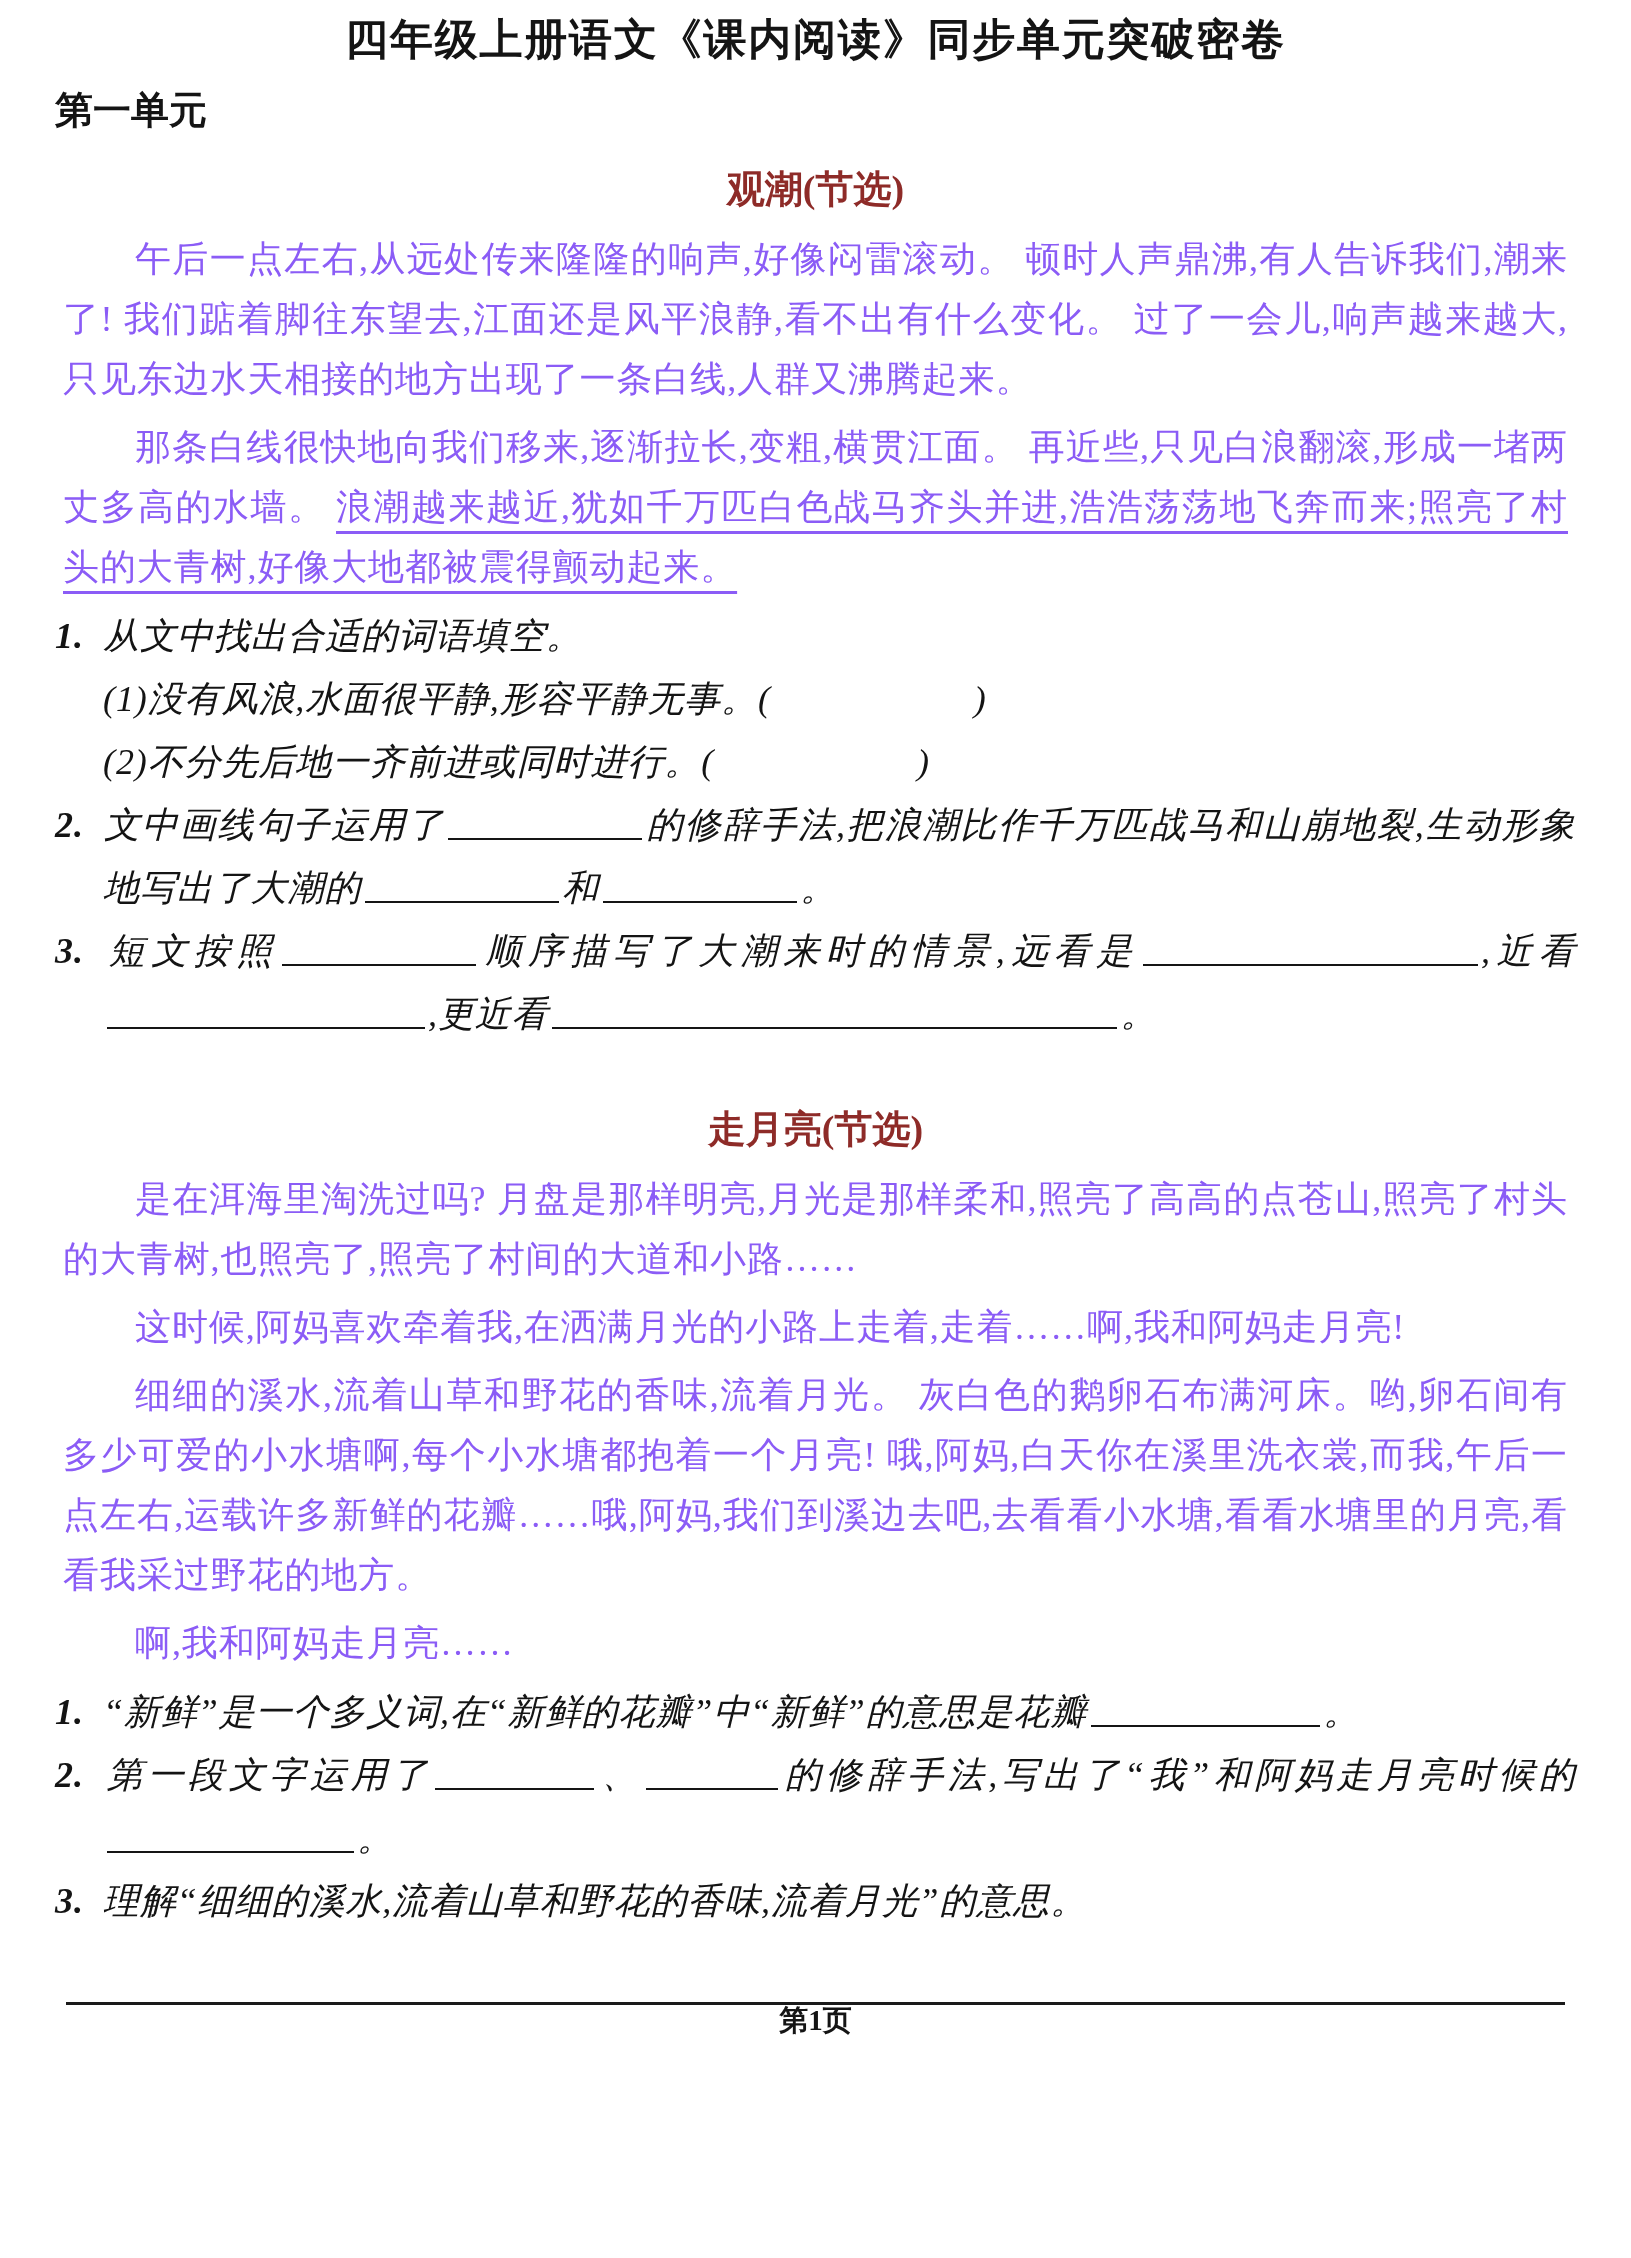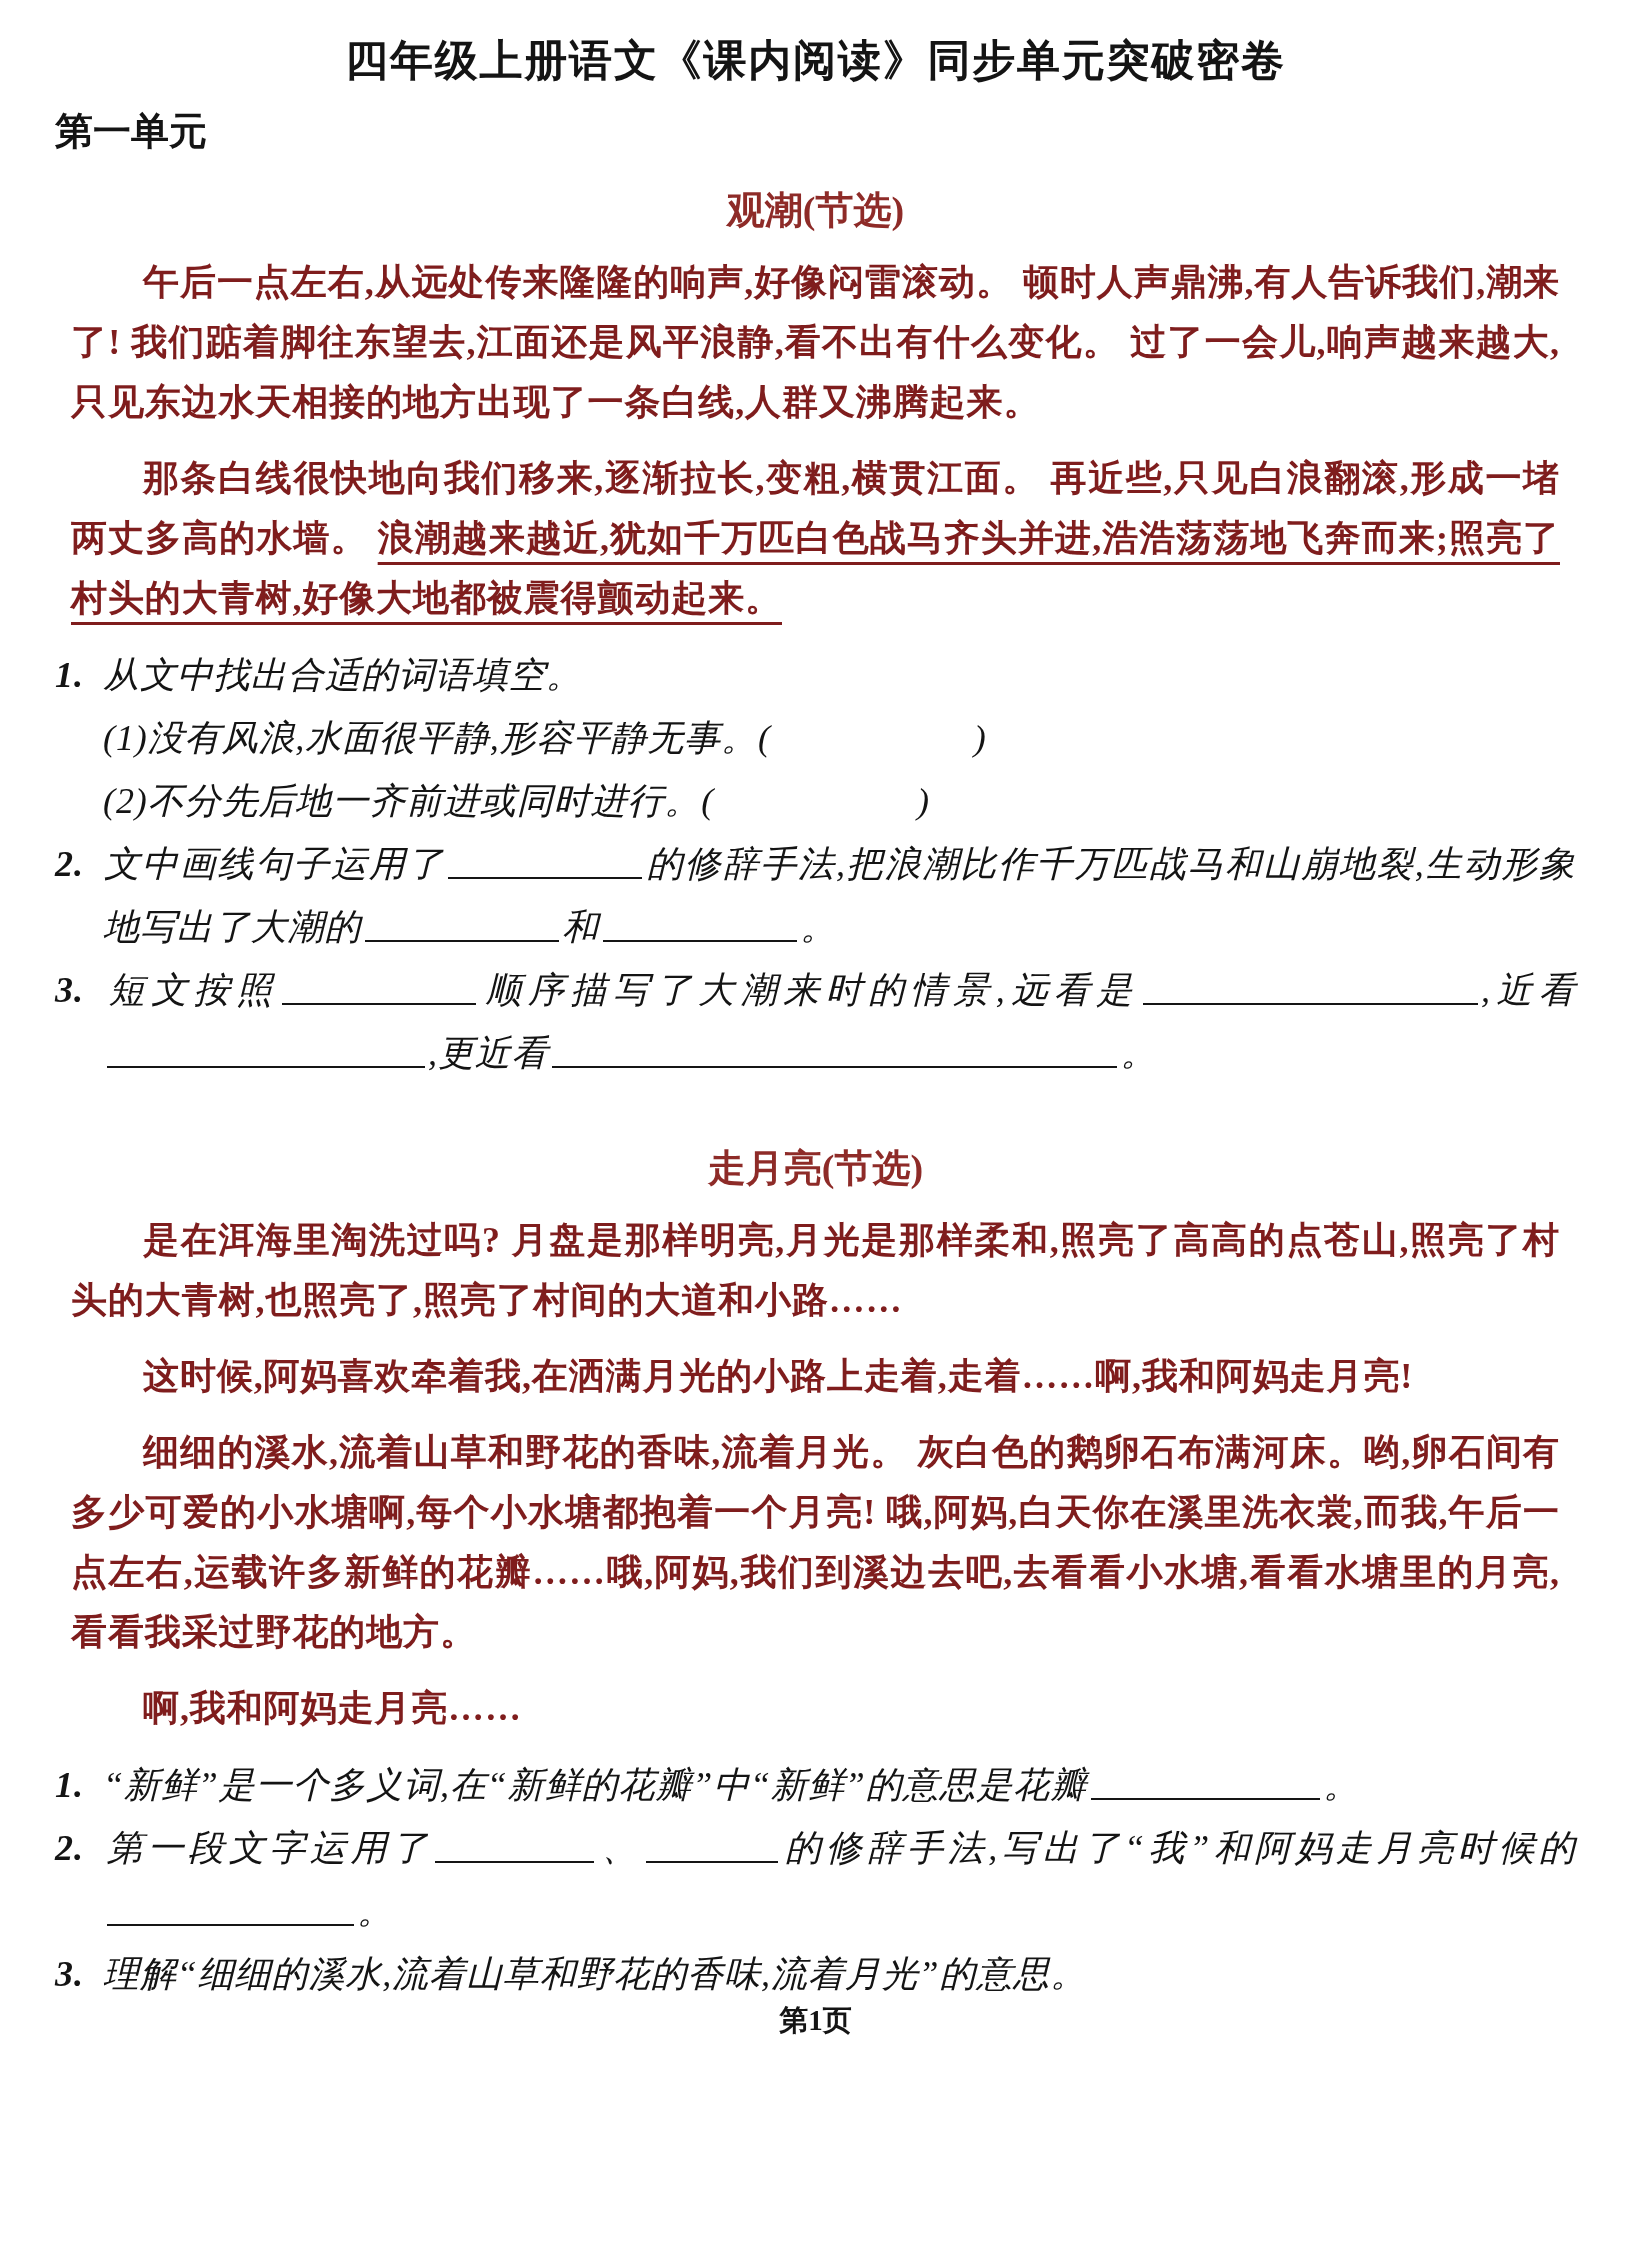--- a/index.html
+++ b/index.html
@@ -4,21 +4,21 @@
 <style>
   html, body { margin: 0; padding: 0; background: #ffffff; }
   body {
     width: 1631px; height: 2258px;
     font-family: "Liberation Serif", "DejaVu Serif", serif;
     color: #141414;
   }
   .page {
     position: relative;
     width: 1631px; height: 2050px;
-    padding: 21px 55px 0 55px;
+    padding: 0 55px 0 55px;
     box-sizing: border-box;
     overflow: hidden;
     background: #ffffff;
   }
   .doc-title {
     margin: 10.6px 0 0 0;
     text-align: center;
     font-size: 43px;
     font-weight: 700;
     letter-spacing: 1.8px;
@@ -30,25 +30,25 @@
   }
   .sec-heading {
     margin: 28px 0 14px 0;
     text-align: center;
     font-size: 38px;
     font-weight: 700;
     color: #8e2b28;
   }
   .sec-heading.second { margin-top: 58px; font-family: Liberation Serif, serif; }
   .passage p {
-    margin: 16px;
+    margin: 8px;
     font-size: 36px;
     line-height: 60px;
-    color: #7f1d1d;
-    font-weight: 700;
+    color: #8b5cf6;
+    font-weight: 400;
     text-align: justify;
     text-indent: 2em;
     letter-spacing: 0.9px;
   }
   .u-red {
     text-decoration: underline;
     text-decoration-thickness: 2.6px;
     text-underline-offset: 11.5px;
   }
   .questions { margin-top: 7px; font-style: italic; }

